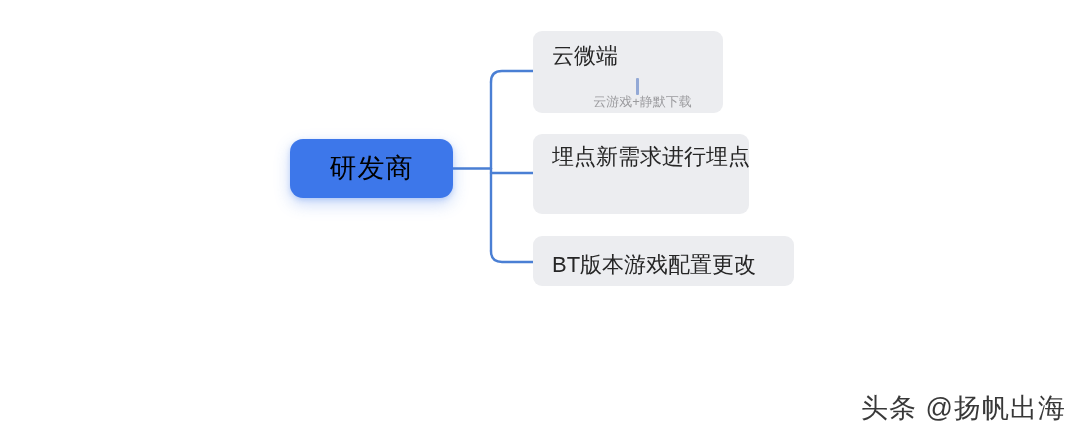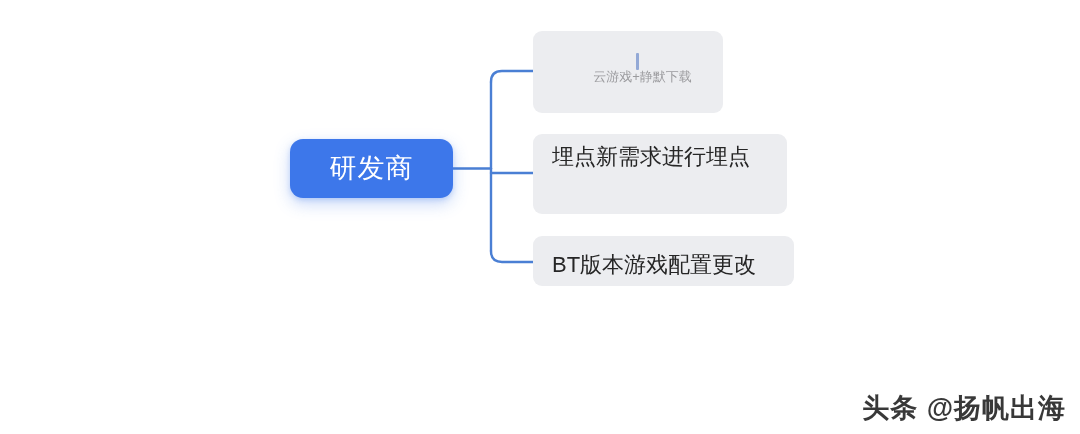--- a/index.html
+++ b/index.html
@@ -37,21 +37,21 @@
     height: 59px;
     border-radius: 13px;
     background: #3d77ea;
     box-shadow: 0 6px 16px rgba(61,119,234,0.28),
                 0 2px 5px rgba(61,119,234,0.22);
     display: flex;
     align-items: center;
     justify-content: center;
   }
   .root-label {
-    color: #ffffff;
+    color: #000000;
     font-size: 27px;
     letter-spacing: 1px;
     line-height: 1;
     white-space: nowrap;
   }
 
   
   .card {
     position: absolute;
     background: #ecedf0;
@@ -86,39 +86,39 @@
   }
 
   
   #card-0 {
     left: 533px;  top: 31px;
     width: 190px; height: 82px;
     padding: 13px 0 0 19px;
   }
   #card-1 {
     left: 533px;  top: 134px;
-    width: 254px; height: 80px;
+    width: 216px; height: 80px;
     padding: 11px 16px 0 19px;
   }
   #card-2 {
     left: 533px;  top: 236px;
     width: 261px; height: 50px;
     padding: 11px 0 4px 19px;
     display: flex;
     align-items: center;
   }
   #card-2 .card-title { line-height: 1; }
 
   
   .watermark {
     position: absolute;
     right: 14px;
     bottom: 8px;
     font-size: 27px;
-    font-weight: bold;
+    font-weight: normal;
     color: #1d1d1d;
     letter-spacing: 1px;
     white-space: nowrap;
     text-shadow:
       1px 1px 0 rgba(255,255,255,0.95),
       -1px 1px 0 rgba(255,255,255,0.95),
       1px -1px 0 rgba(255,255,255,0.95),
       -1px -1px 0 rgba(255,255,255,0.95),
       0 2px 3px rgba(255,255,255,0.9);
     opacity: 0.88;
@@ -142,20 +142,21 @@
 
       <path d="M491,251 Q491,262 502,262 H533"></path>
     </g>
   </svg>
 
   <div class="root-node">
     <span class="root-label">研发商</span>
   </div>
 
   <div class="card" id="card-0">
+    <div class="card-title">云微端</div>
     <div class="card-sub-row">
       <span class="sub-bar"></span>
       <span class="card-sub">云游戏+静默下载</span>
     </div>
   </div>
 
   <div class="card" id="card-1">
     <div class="card-title">埋点新需求进行埋点</div>
   </div>
 

